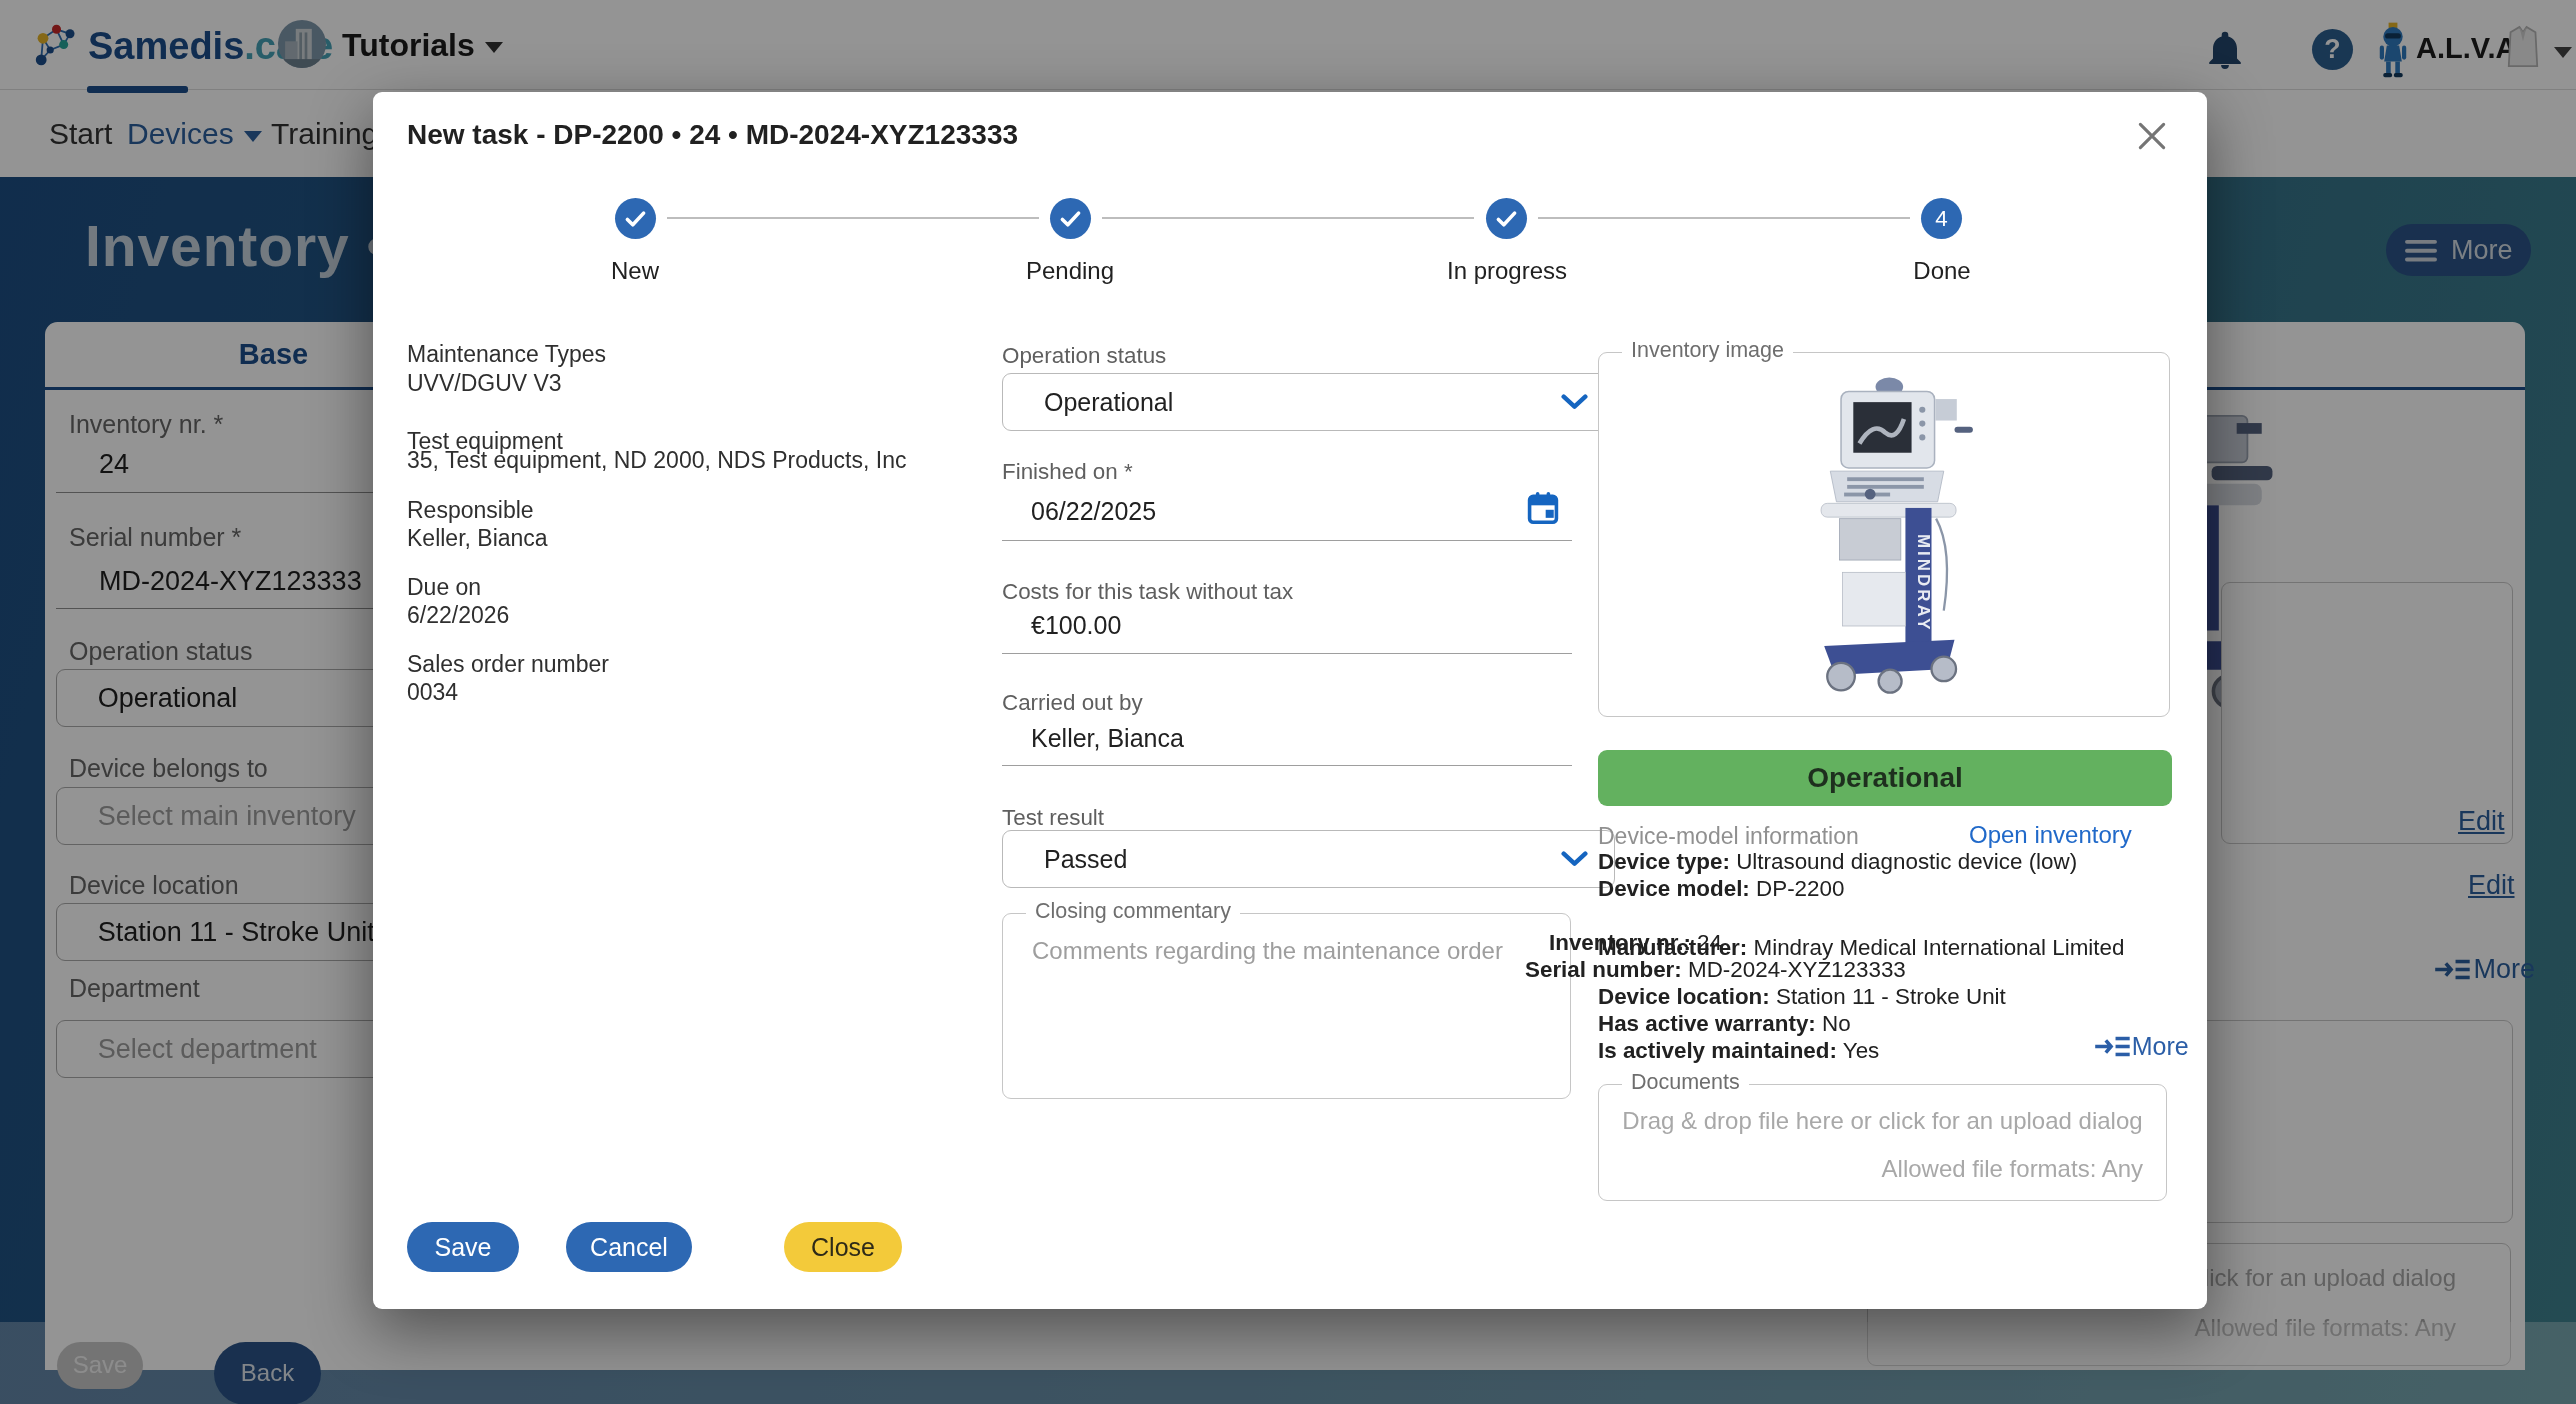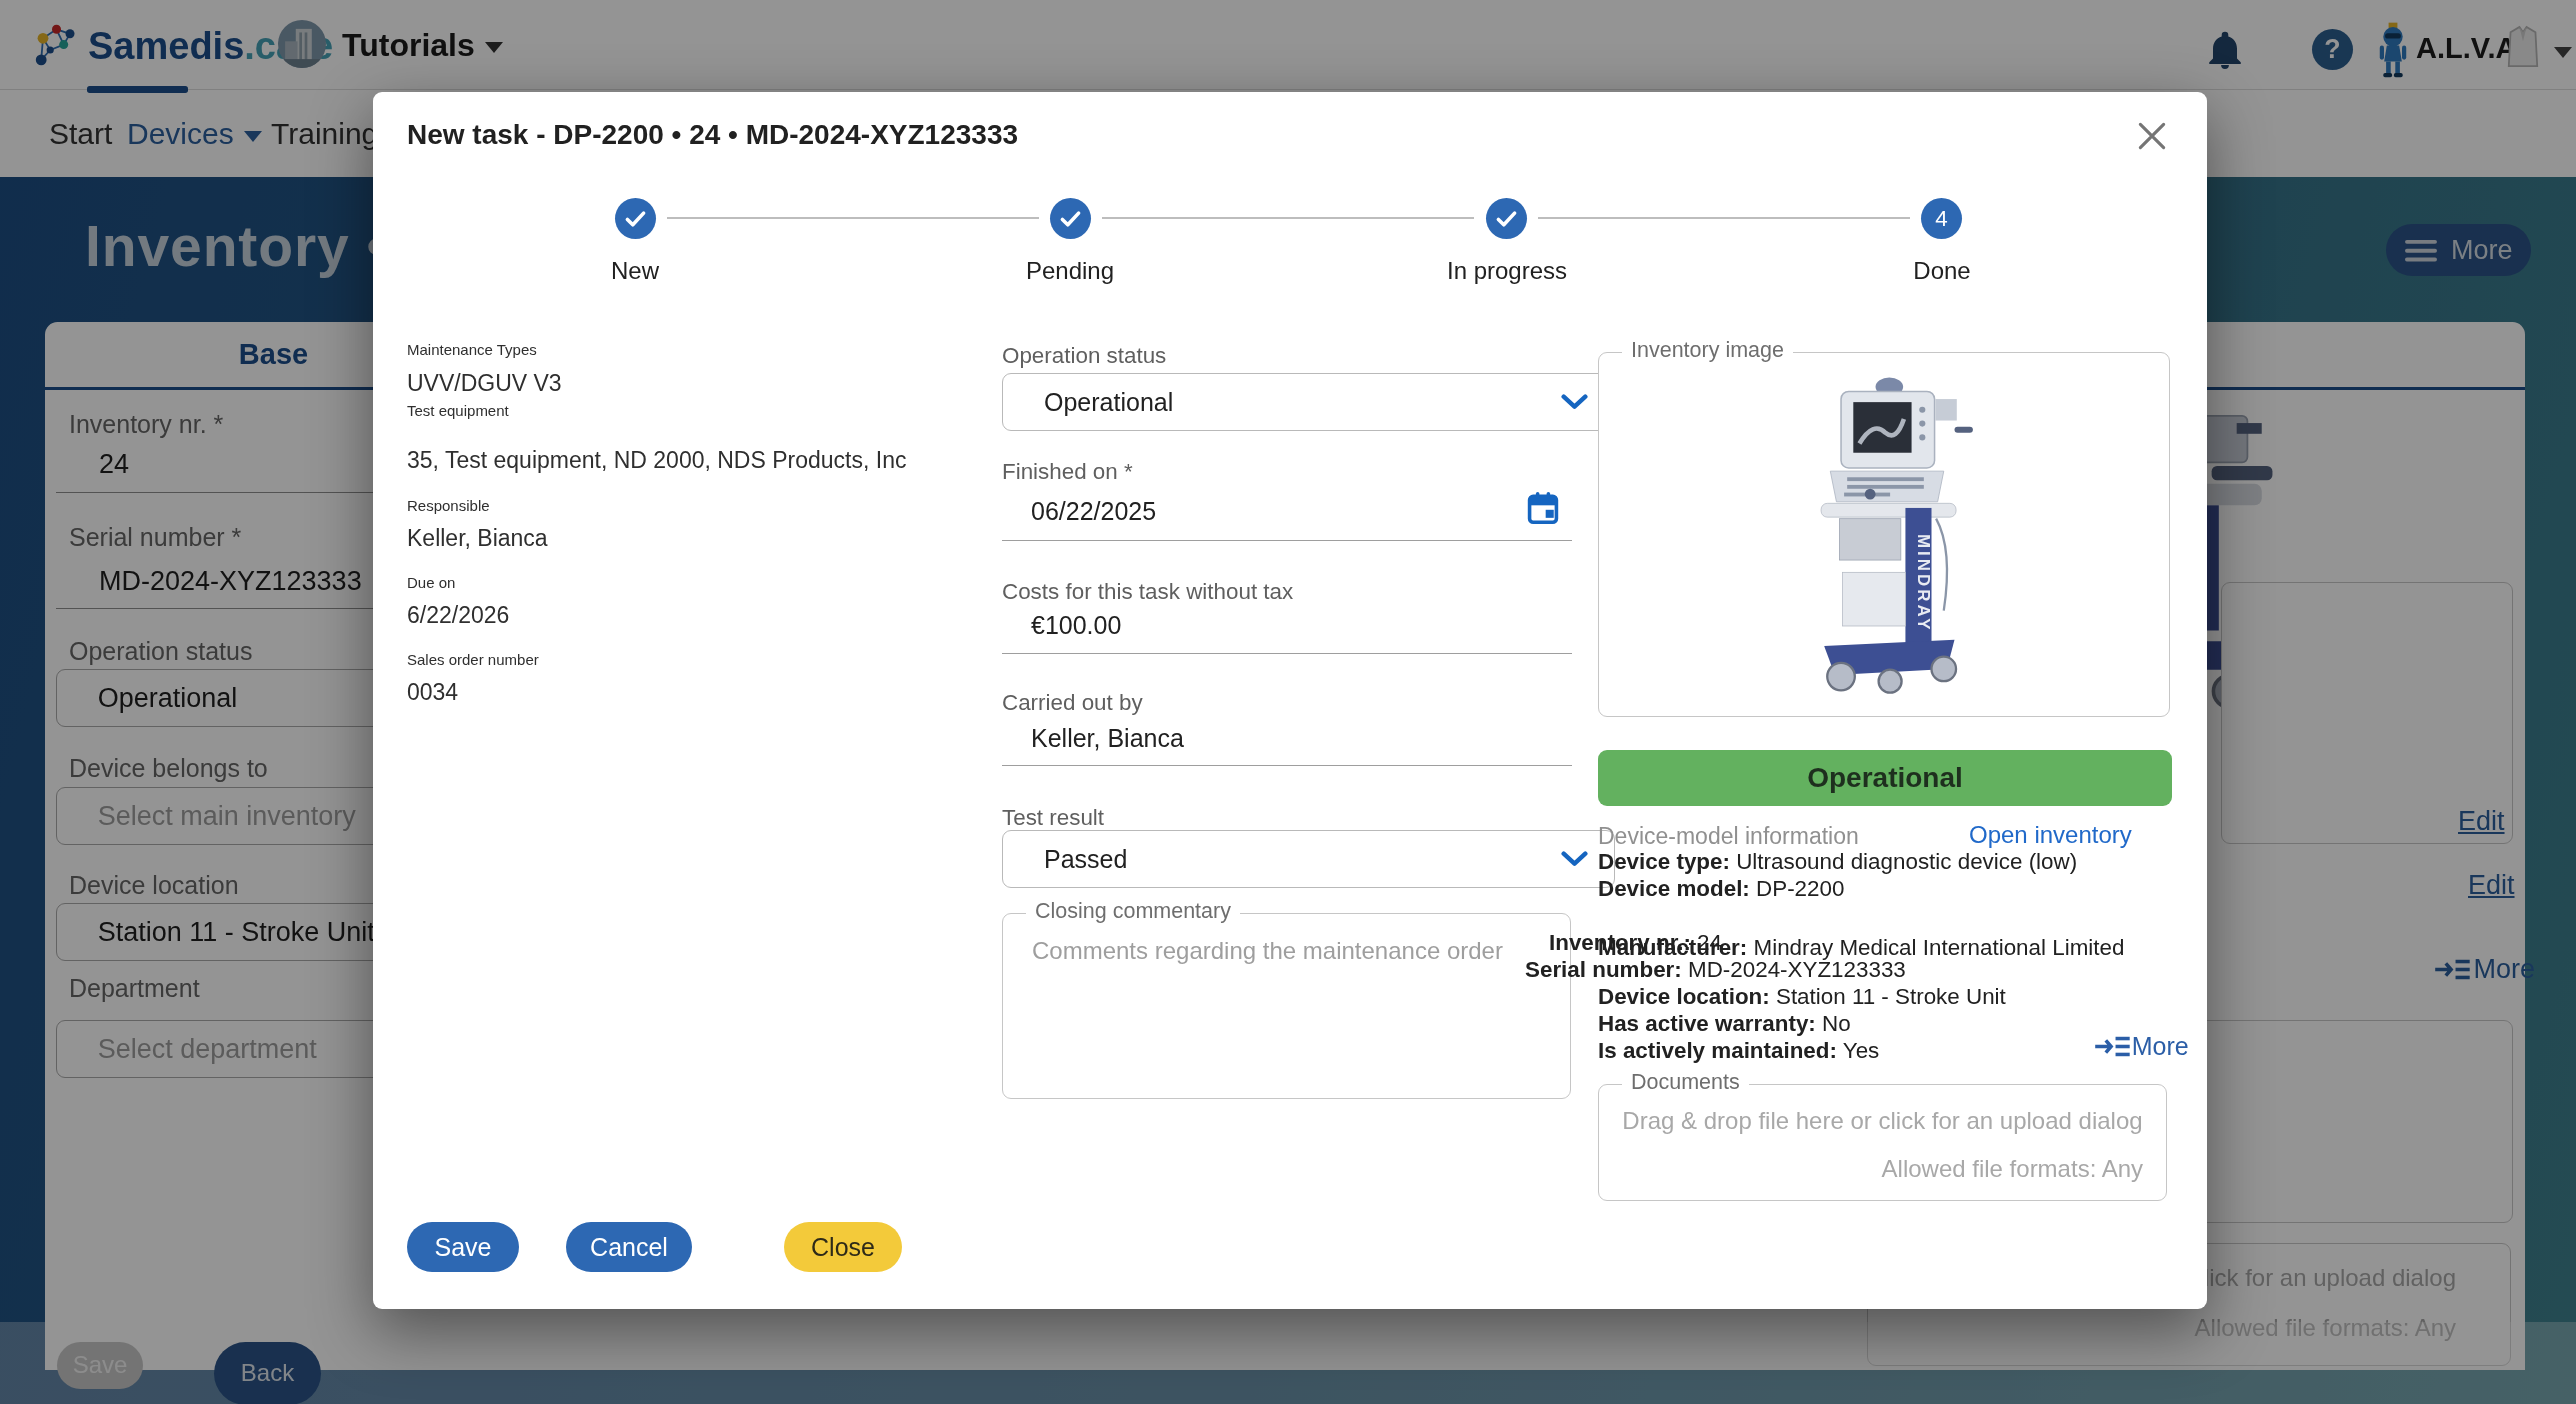--- a/index.html
+++ b/index.html
@@ -27,21 +27,21 @@
   .fs .legend{position:absolute;top:-15px;left:23px;background:#fff;padding:0 9px;color:#6e6e6e;font-size:21.5px;line-height:25px;}
   .link{color:#2069c9;}
   .editlink{color:#2b5f9e;text-decoration:underline;font-size:27px;}
   
   #overlay{left:0;top:0;width:2576px;height:1405px;background:rgba(0,0,0,0.42);z-index:10;}
   #modal{left:373px;top:92px;width:1834px;height:1217px;background:#fff;border-radius:9px;z-index:20;box-shadow:0 21.5px 63px rgba(0,0,0,.45);}
   .m-title{font-size:28px;font-weight:bold;color:#212121;white-space:nowrap;}
   .step-circle{position:absolute;width:41px;height:41px;border-radius:50%;background:#2d68b3;display:flex;align-items:center;justify-content:center;color:#fff;font-size:22.4px;}
   .step-label{position:absolute;transform:translateX(-50%);font-size:24px;color:#212121;white-space:nowrap;}
   .connector{position:absolute;height:1.8px;background:#bdbdbd;}
-  .ilabel{font-size:15px;color:#2f2f2f;text-align:center;}
+  .ilabel{font-size:23px;color:#2f2f2f;text-align:center;}
   .ivalue{font-size:23px;color:#2f2f2f;white-space:nowrap;}
   .flabel{font-size:22.4px;color:#5f5f5f;}
   .fvalue{font-size:25px;color:#212121;}
   .btn{border-radius:27px;display:flex;align-items:center;justify-content:center;font-size:25px;cursor:pointer;}
   .btn.blue{background:#2d68b3;color:#fff;}
   .btn.yellow{background:#f3ca3a;color:#2e2a18;}
   .infoline{font-size:22.4px;color:#212121;white-space:nowrap;}
   .infoline b{font-weight:bold;}
   .grayline{font-size:23px;color:#909090;}
   .dz{color:#a8a8a8;font-size:24px;}
@@ -220,21 +220,21 @@
     </div>
     <div class="step-circle" style="left:1548px;top:106px;">4</div>
 
     <div class="step-label" style="left:262px;top:165px;">New</div>
     <div class="step-label" style="left:697px;top:165px;">Pending</div>
     <div class="step-label" style="left:1134px;top:165px;">In progress</div>
     <div class="step-label" style="left:1569px;top:165px;">Done</div>
 
     <div class="abs ilabel" style="left:34px;top:249px;">Maintenance Types</div>
     <div class="abs ivalue" style="left:34px;top:278px;">UVV/DGUV V3</div>
-    <div class="abs ilabel" style="left:34px;top:310px;">Test equipment</div>
+    <div class="abs ilabel" style="left:34px;top:336px;">Test equipment</div>
     <div class="abs ivalue" style="left:34px;top:355px;">35, Test equipment, ND 2000, NDS Products, Inc</div>
     <div class="abs ilabel" style="left:34px;top:405px;">Responsible</div>
     <div class="abs ivalue" style="left:34px;top:433px;">Keller, Bianca</div>
     <div class="abs ilabel" style="left:34px;top:482px;">Due on</div>
     <div class="abs ivalue" style="left:34px;top:510px;">6/22/2026</div>
     <div class="abs ilabel" style="left:34px;top:559px;">Sales order number</div>
     <div class="abs ivalue" style="left:34px;top:587px;">0034</div>
 
     <div class="abs flabel" style="left:629px;top:251px;">Operation status</div>
     <div class="abs outline" style="left:629px;top:281px;width:570px;height:56px;border-color:#b9b9b9;">

